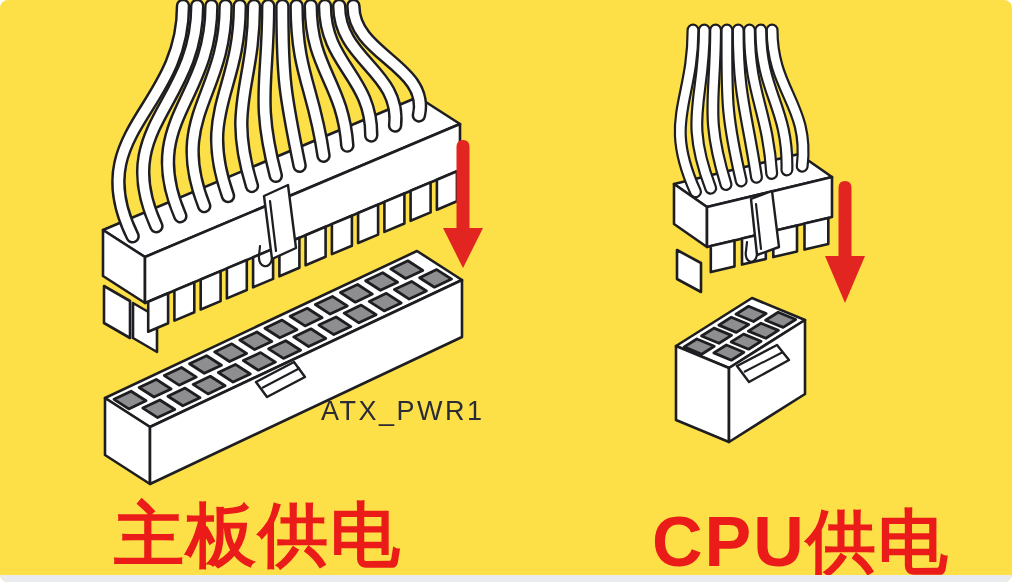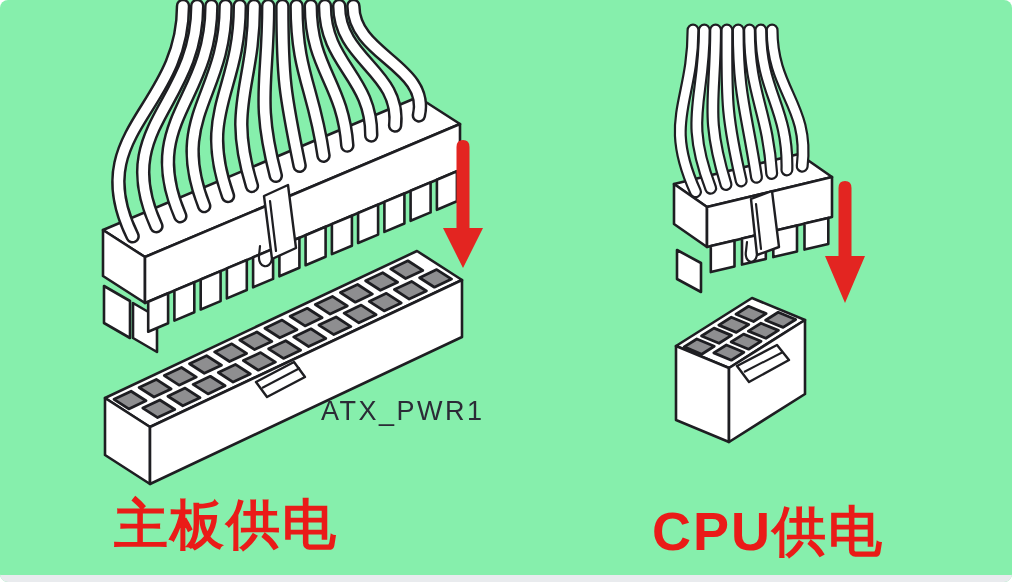--- a/index.html
+++ b/index.html
@@ -9,31 +9,31 @@
     font-family:"Liberation Sans",sans-serif;
   }
   #scene{position:absolute;left:0;top:0;}
   .label{
     position:absolute;font-size:27px;letter-spacing:2.5px;
     font-weight:400;white-space:nowrap;
   }
   #atx-label{left:321px;top:396px;}
   #cpu-label{left:756px;top:412px;}
   .caption{
-    position:absolute;font-size:54px;font-weight:800;
+    position:absolute;font-size:70px;font-weight:800;
     letter-spacing:2px;white-space:nowrap;
   }
   #atx-caption{left:114px;top:489px;}
   #cpu-caption{left:652px;top:496px;}
   .bottom-strip{position:absolute;left:0;right:0;bottom:0;height:7px;background:#e9ebee;}
 </style>
 </head>
 <body>
 
-<div class="canvas" style="background: #86efac;">
+<div class="canvas" style="background: #fde047;">
   <svg id="scene" width="1012" height="582" viewBox="0 0 1012 582">
       <g>
         <polygon points="103.0,230.0 418.0,97.0 460.0,124.0 145.0,257.0" fill="#ffffff" stroke="#1e1e22" stroke-width="2.6" stroke-linejoin="round"></polygon>
         <g>
           <path d="M 353.4,6.0 C 353.4,55.2 430.1,66.2 418.9,115.4" fill="none" stroke="#1e1e22" stroke-width="14.5" stroke-linecap="round"></path>
           <path d="M 353.4,6.0 C 353.4,55.2 430.1,66.2 418.9,115.4" fill="none" stroke="#ffffff" stroke-width="9.57" stroke-linecap="round"></path>
           <path d="M 339.2,6.0 C 339.2,59.8 401.1,71.7 395.1,125.5" fill="none" stroke="#1e1e22" stroke-width="14.5" stroke-linecap="round"></path>
           <path d="M 339.2,6.0 C 339.2,59.8 401.1,71.7 395.1,125.5" fill="none" stroke="#ffffff" stroke-width="9.57" stroke-linecap="round"></path>
           <path d="M 325.0,6.0 C 325.0,64.3 372.0,77.2 371.2,135.5" fill="none" stroke="#1e1e22" stroke-width="14.5" stroke-linecap="round"></path>
           <path d="M 325.0,6.0 C 325.0,64.3 372.0,77.2 371.2,135.5" fill="none" stroke="#ffffff" stroke-width="9.57" stroke-linecap="round"></path>

